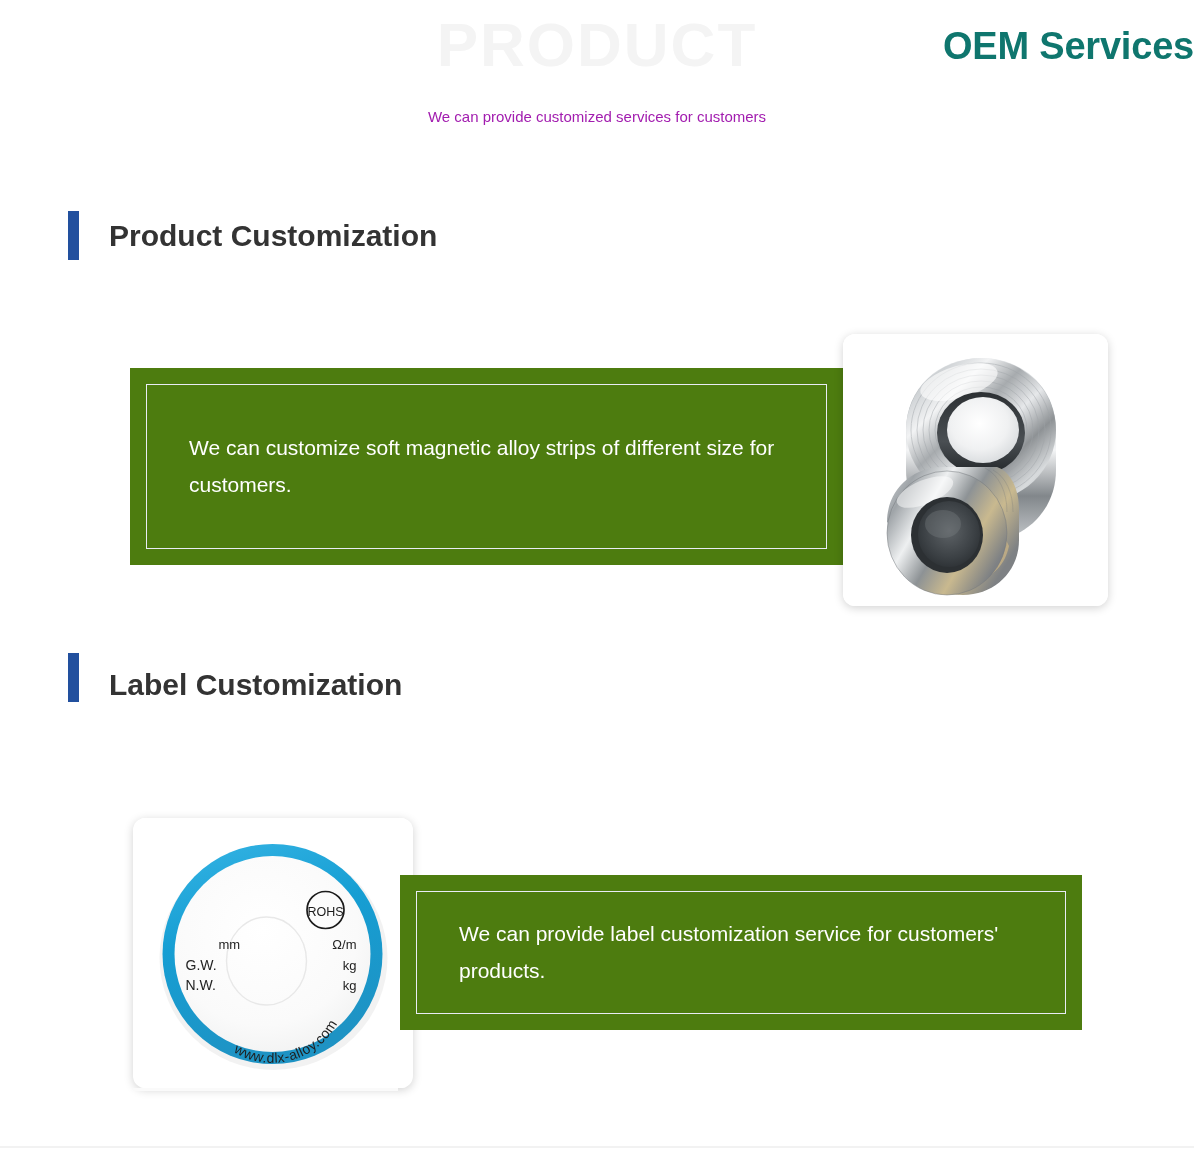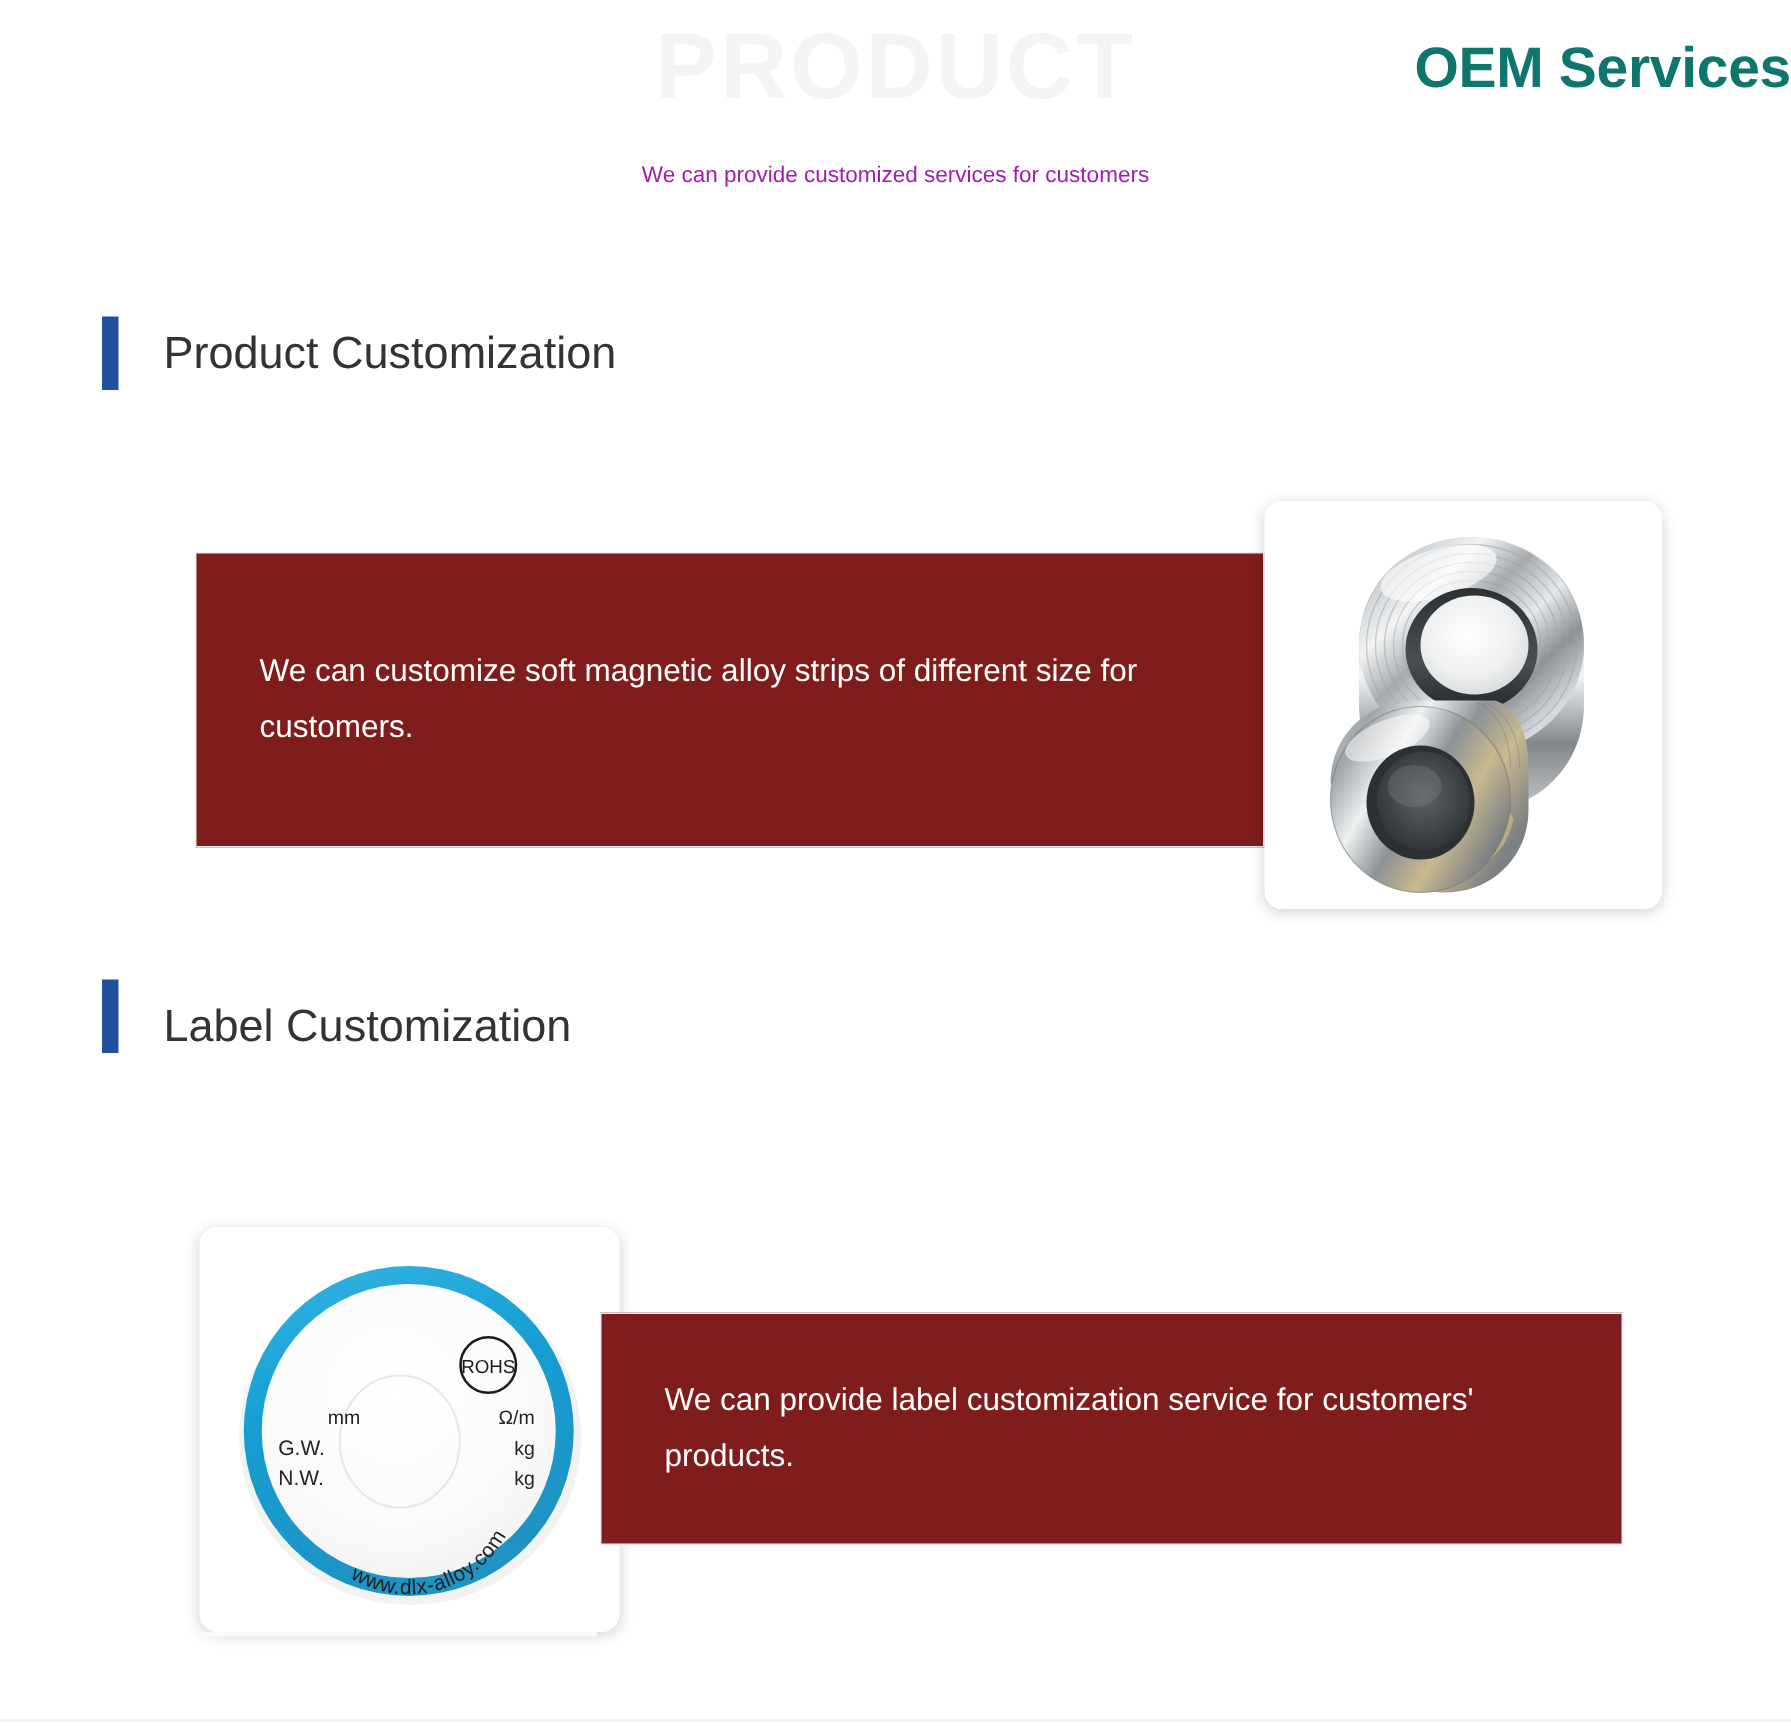--- a/index.html
+++ b/index.html
@@ -79,29 +79,30 @@
   .accent-bar {
     width: 11px;
     height: 49px;
     background: #22509e;
     flex: 0 0 auto;
   }
 
   .section-title {
     margin-left: 30px;
     font-size: 30px;
-    font-weight: 400;
+    font-weight: 700;
     color: #333333;
     white-space: nowrap;
   }
 
   
   .blue-box {
     position: absolute;
-    background: #7f1d1d;
+    background: #4d7c0f;
+    padding: 16px;
   }
 
   .blue-box-inner {
     width: 100%;
     height: 100%;
     border: 1px solid #e8ecf5;
     display: flex;
     align-items: center;
   }
 

